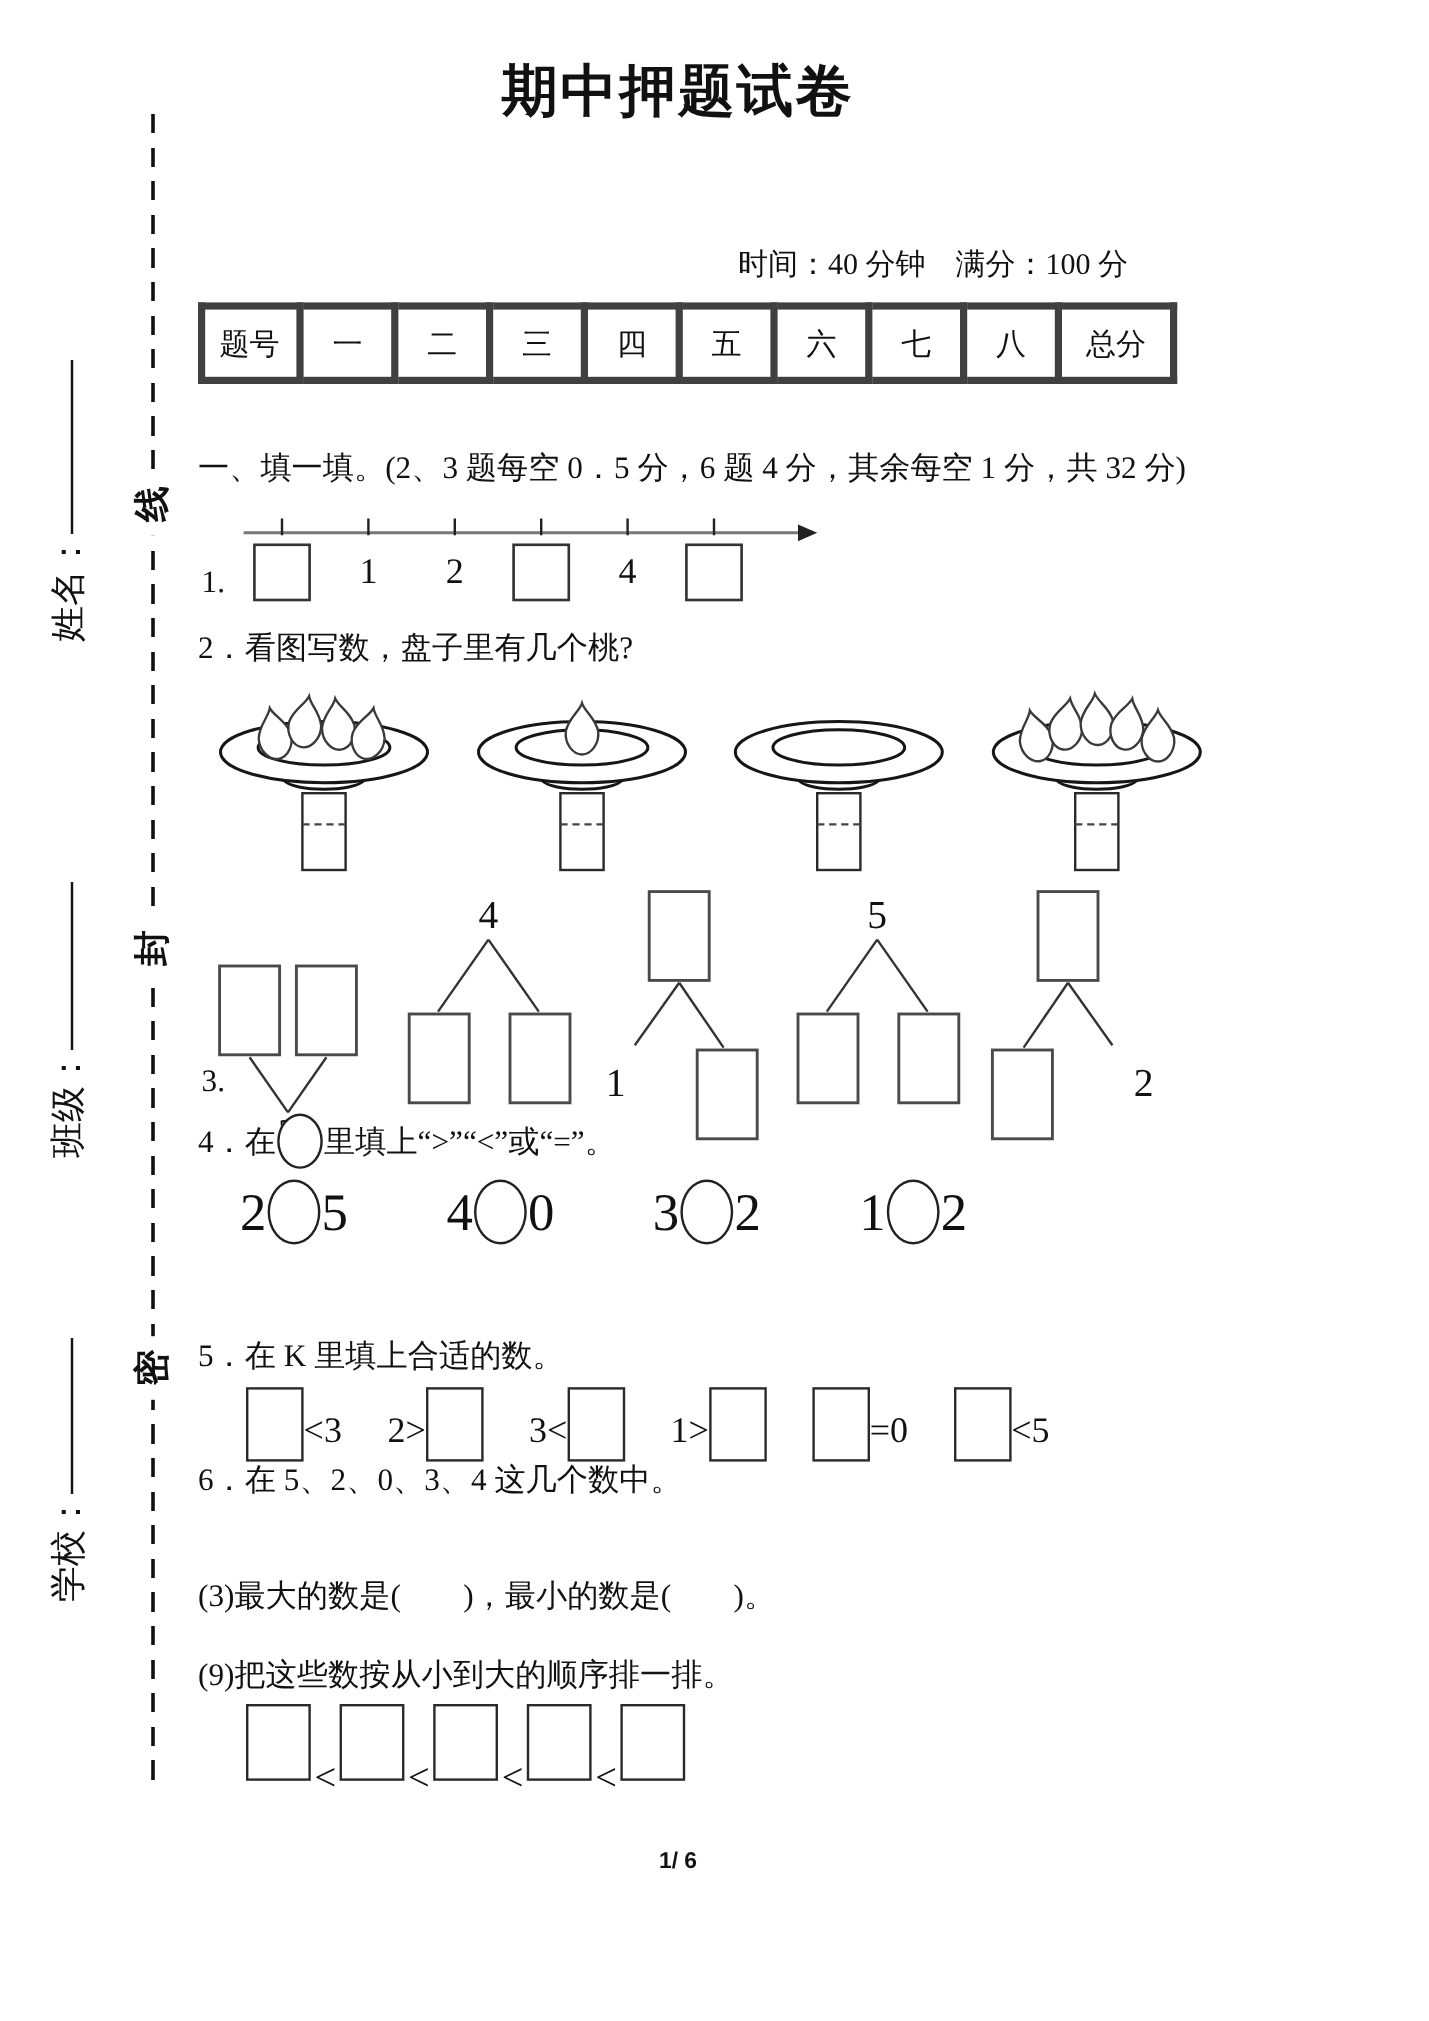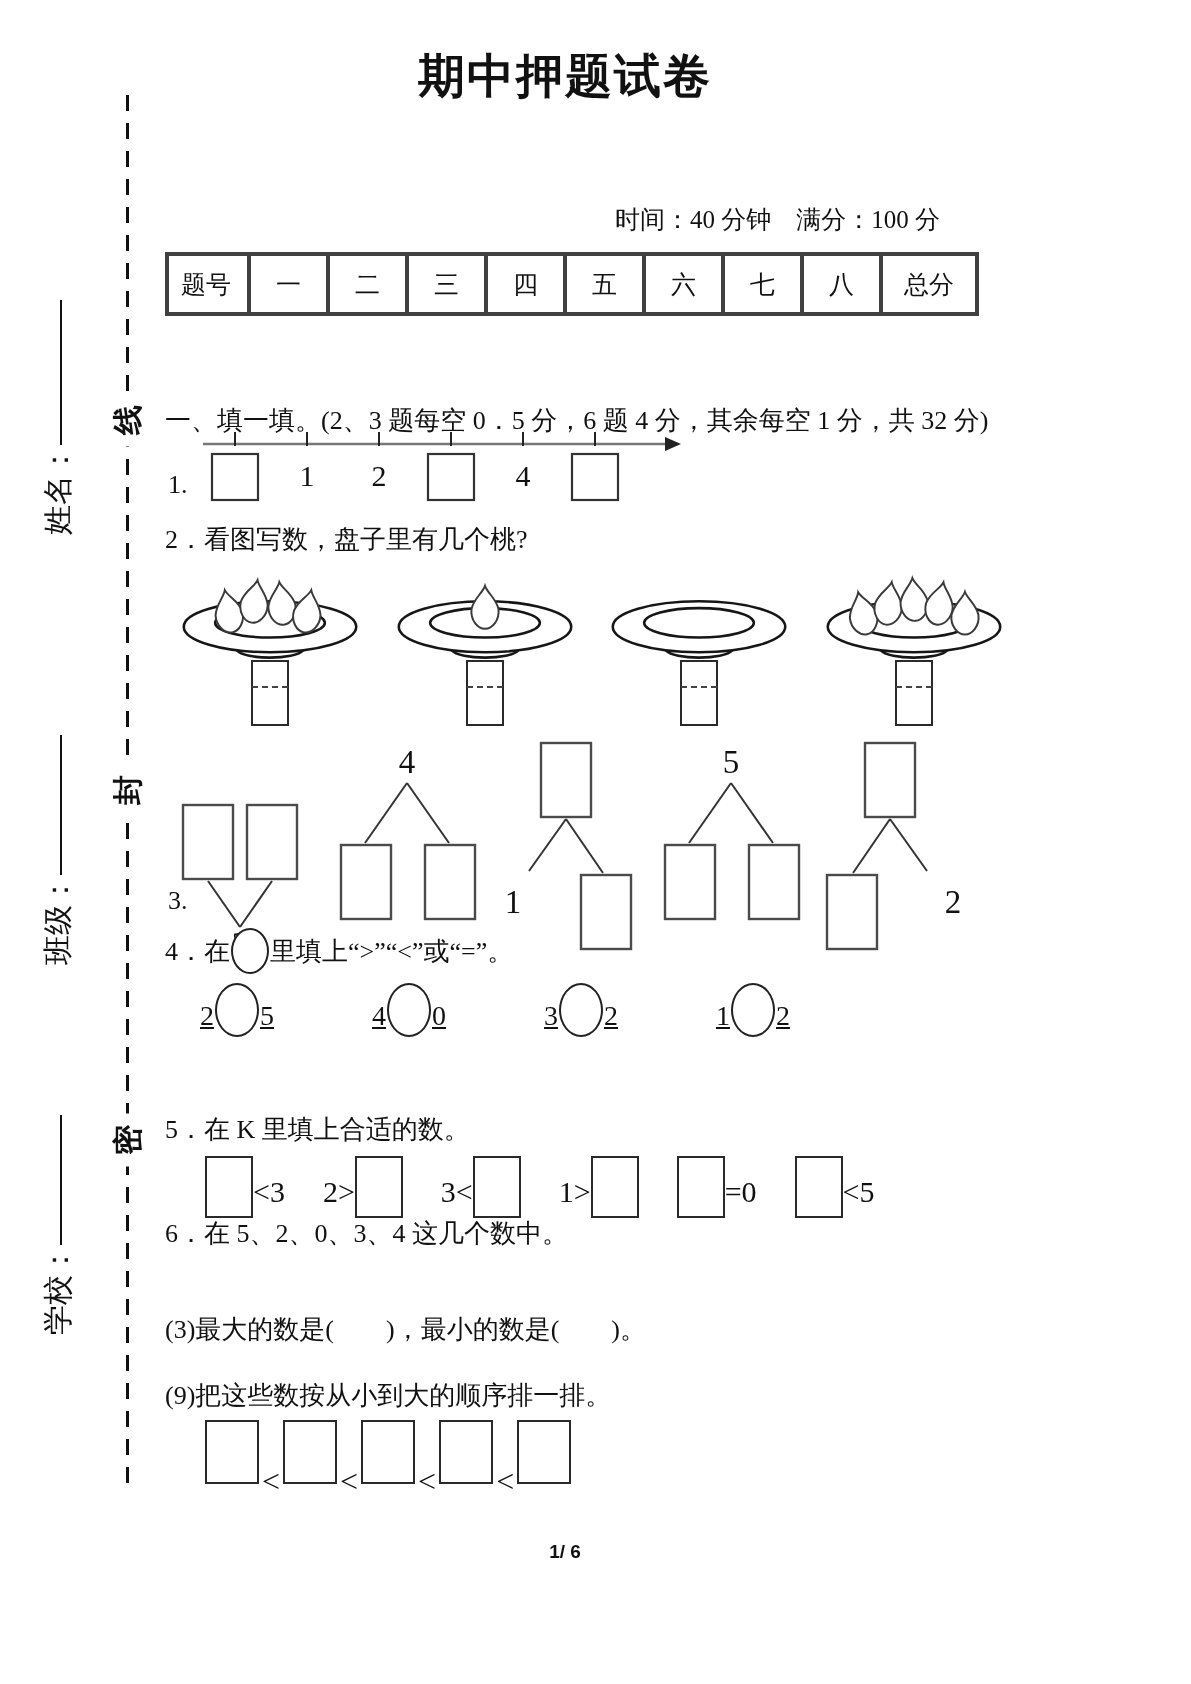--- a/index.html
+++ b/index.html
@@ -16,21 +16,21 @@
   .blank{display:inline-block;border-bottom:2.5px solid #111;height:4px;vertical-align:6px;}
 
   
   .title{position:absolute;left:150px;top:44px;width:830px;text-align:center;
          font-family:"Liberation Sans", sans-serif;font-weight:900;font-size:47px;
          line-height:1.38;letter-spacing:2px;}
   .meta{position:absolute;left:165px;top:203px;width:775px;text-align:right;font-size:25px;}
 
   
   .score-table{position:absolute;left:165px;top:252px;border-collapse:collapse;table-layout:fixed;}
-  .score-table td{border:4px solid #404040;height:56px;text-align:center;font-size:25px;padding:0;}
+  .score-table td{border:6px solid #404040;height:56px;text-align:center;font-size:25px;padding:0;}
   .score-table td.lbl{text-align:left;padding-left:12px;}
 
   
   .qtext{position:absolute;font-size:26px;white-space:nowrap;}
   .qnum{position:absolute;font-size:26px;}
 
   
   .q1svg{position:absolute;left:195px;top:428px;}
   .nline{stroke:#777;stroke-width:2.5;}
   .ntick{stroke:#222;stroke-width:2;}
@@ -49,21 +49,21 @@
   
   .q3-row{position:absolute;left:175px;top:733px;width:800px;display:flex;justify-content:space-between;}
   .bbox{fill:#fff;stroke:#4a4a4a;stroke-width:2.4;}
   .bline{stroke:#333;stroke-width:2;}
   .btext{font-size:33px;fill:#111;text-anchor:middle;font-family:"Liberation Serif",serif;}
 
   
   .cmp-circle{display:inline-block;width:40px;height:50px;border:2px solid #222;border-radius:50%;
               vertical-align:-12px;margin:0 1px;background:#fff;}
   .cmp-circle.small{width:34px;height:42px;vertical-align:-14px;}
-  .cmp-row{position:absolute;display:flex;font-size:28px;text-decoration:underline;}
+  .cmp-row{position:absolute;display:flex;font-size:44px;}
   .cmp-item{flex:0 0 172px;white-space:nowrap;}
 
   
   .fill-row{position:absolute;display:flex;font-size:30px;align-items:flex-end;}
   .q5-item{white-space:nowrap;}
   .fill-box{display:inline-block;width:44px;height:58px;border:2.4px solid #2a2a2a;vertical-align:-16px;background:#fff;}
   .fill-box-lg{display:inline-block;width:50px;height:60px;border:2.4px solid #2a2a2a;vertical-align:-14px;background:#fff;}
   .lt-sep{font-size:32px;vertical-align:-22px;margin:0 3px;display:inline-block;}
 
   .footer{position:absolute;left:165px;top:1541px;width:800px;text-align:center;
@@ -116,21 +116,21 @@
       <td>四</td>
       <td>五</td>
       <td>六</td>
       <td>七</td>
       <td>八</td>
       <td>总分</td>
     </tr>
   </tbody>
     </table>
 
-  <div class="qtext" style="left:165px;top:403px">一、填一填。(2、3 题每空 0．5 分，6 题 4 分，其余每空 1 分，共 32 分)</div>
+  <div class="qtext" style="left:165px;top:372px">一、填一填。(2、3 题每空 0．5 分，6 题 4 分，其余每空 1 分，共 32 分)</div>
 
   <div class="qnum" style="left:168px;top:470px">1.</div>
   <svg class="q1svg" width="490" height="105" viewBox="0 0 490 105">
     <line class="nline" x1="8" y1="16" x2="472" y2="16"></line>
     <polygon points="470,9 486,16 470,23" fill="#222"></polygon>
     <line class="ntick" x1="40" y1="4" x2="40" y2="18"></line>
     <line class="ntick" x1="112" y1="4" x2="112" y2="18"></line>
     <line class="ntick" x1="184" y1="4" x2="184" y2="18"></line>
     <line class="ntick" x1="256" y1="4" x2="256" y2="18"></line>
     <line class="ntick" x1="328" y1="4" x2="328" y2="18"></line>

